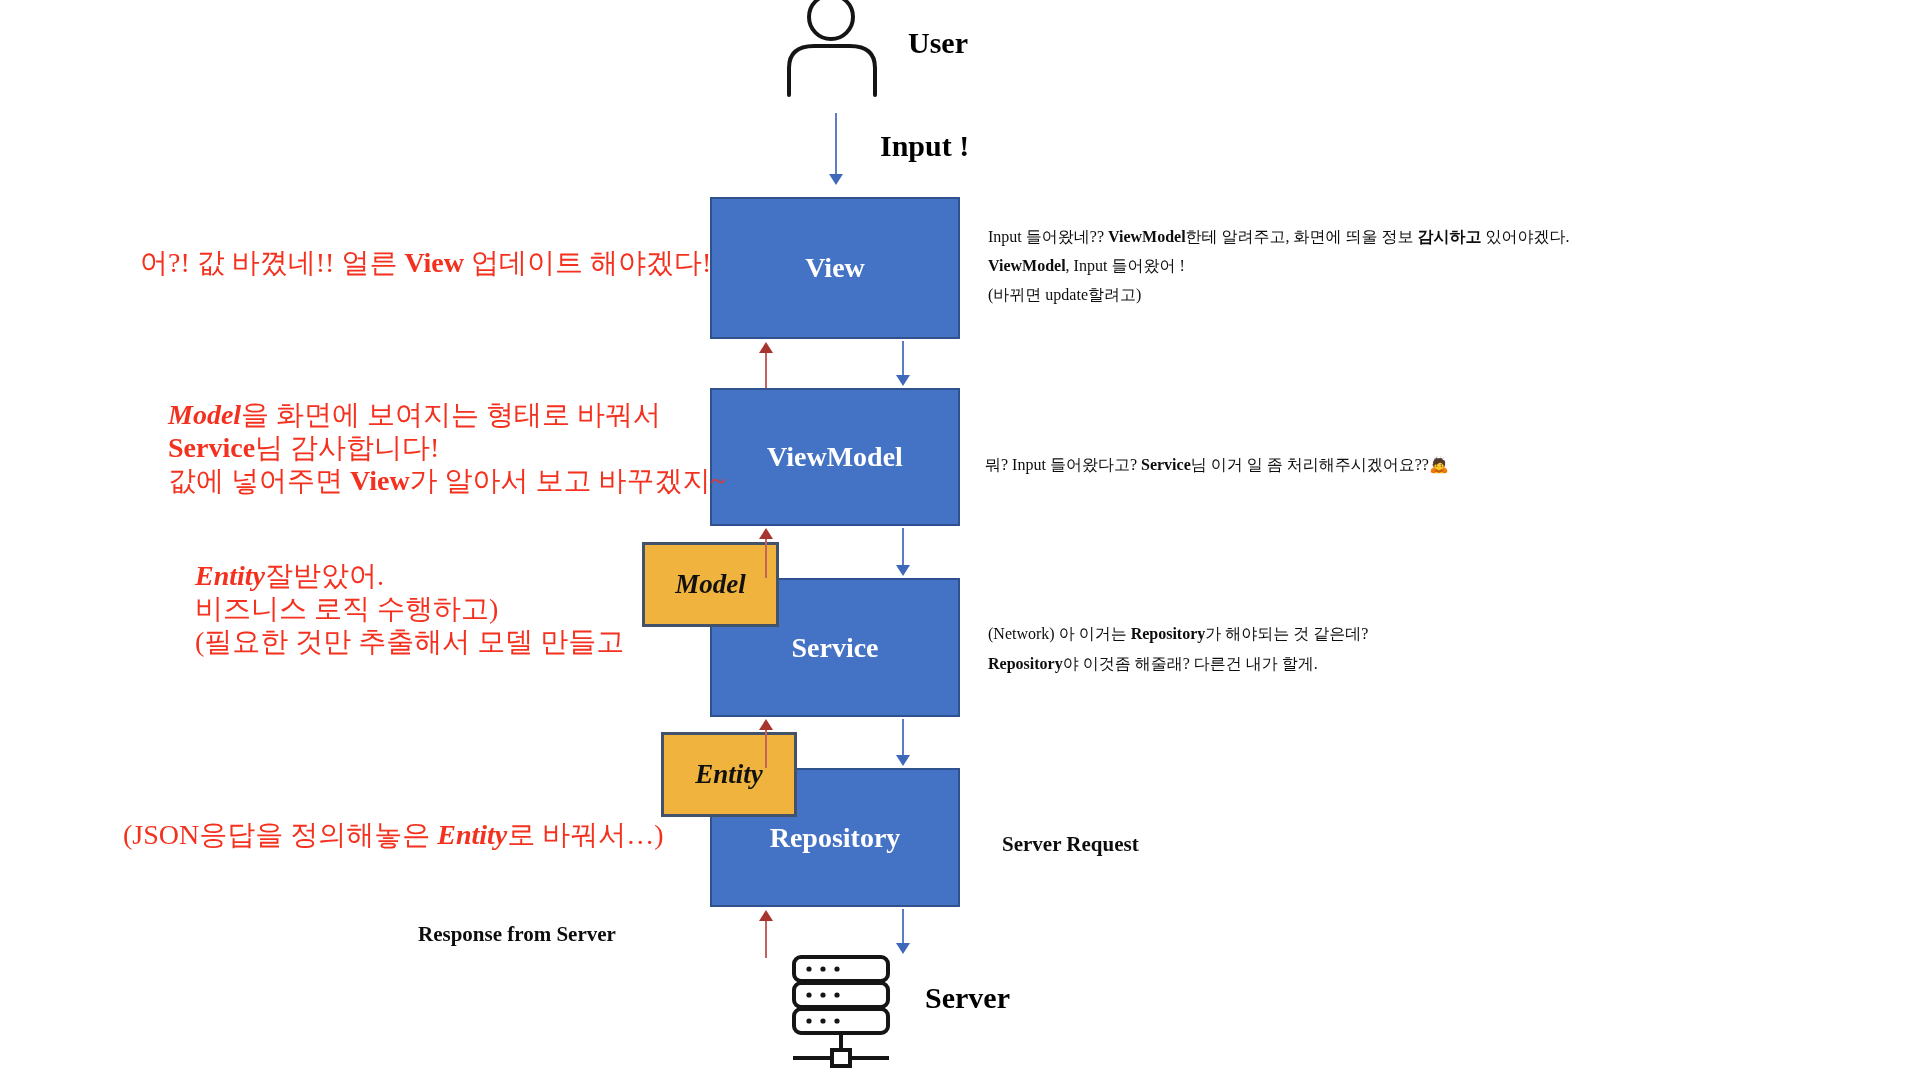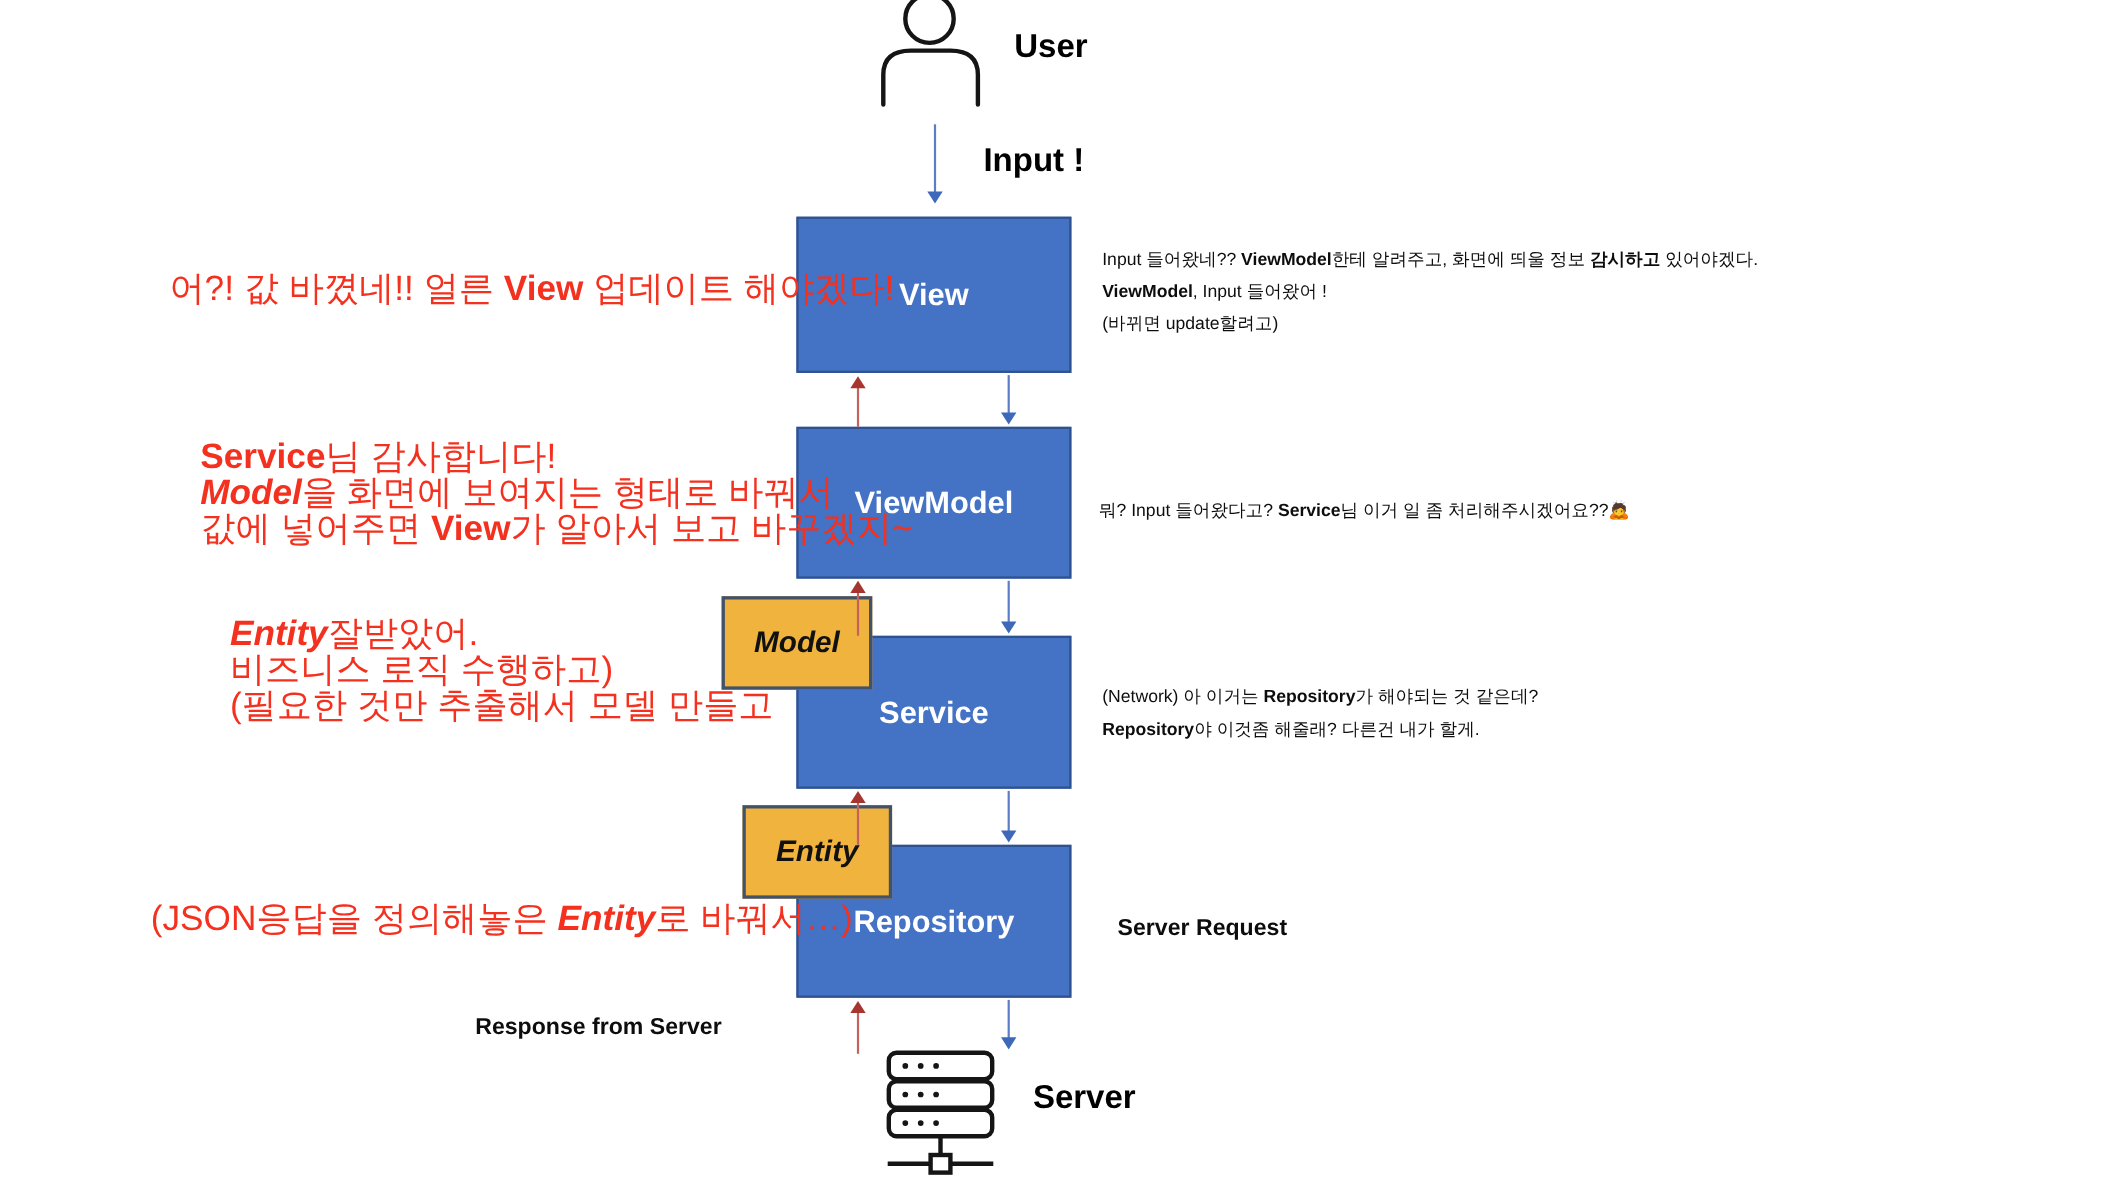--- a/index.html
+++ b/index.html
@@ -1,19 +1,18 @@
 <!DOCTYPE html>
 <html><head>
 <meta charset="utf-8">
 <style>
   html,body{margin:0;padding:0;background:#fff;}
   .canvas{
     position:relative;width:1650px;height:1080px;background:#ffffff;overflow:hidden;
-    font-family:Liberation Sans, sans-serif;
-    margin-left:14px;
+    font-family:Liberation Serif, serif;
   }
   
   .bluebox{
     position:absolute;background:#4472C4;border:2px solid #2F528F;
     display:flex;align-items:center;justify-content:center;
     color:#ffffff;font-size:28px;font-weight:600;z-index:2;box-sizing:border-box;
   }
   .orangebox{
     position:absolute;background:#F0B43E;border:3px solid #42526B;
     display:flex;align-items:center;justify-content:center;
@@ -28,21 +27,21 @@
   .varrow .head{position:absolute;left:0;width:0;height:0;
     border-left:7px solid transparent;border-right:7px solid transparent;}
   .varrow.up .head{top:0;border-bottom:11px solid;}
   .varrow.down .head{bottom:0;border-top:11px solid;}
   .varrow.red .shaft{background:#C5625E;}
   .varrow.red.up .head{border-bottom-color:#A63530;}
   .varrow.blue .shaft{background:#5C7DC6;}
   .varrow.blue.down .head{border-top-color:#3E68BA;}
   
   .note{position:absolute;white-space:nowrap;z-index:5;}
-  .red-note{color:#F4301E;font-size:32px;line-height:33px;font-weight:400;}
+  .red-note{color:#F4301E;font-size:28px;line-height:33px;font-weight:400;}
   .black-note{color:#0d0d0d;font-size:16px;line-height:29px;font-weight:400;}
   .note span.b{font-weight:700;}
   .note span.i{font-style:italic;font-weight:600;}
   
   .biglabel{position:absolute;font-size:30px;font-weight:600;color:#000;white-space:nowrap;z-index:5;}
   .smalllabel{position:absolute;font-size:21px;font-weight:600;color:#0d0d0d;white-space:nowrap;z-index:5;}
   .icon{position:absolute;z-index:2;}
 </style>
 </head>
 <body>
@@ -112,22 +111,22 @@
     </div>
   <div class="varrow red up" style="left:759px;top:910px;height:48px;">
       <i class="shaft"></i>
       <i class="head"></i>
     </div>
 
   <div class="note red-note" style="left:140px;top:246px;">
     <div><span>어?! 값 바꼈네!! 얼른 </span><span class="b">View</span><span> 업데이트 해야겠다!</span></div>
   </div>
   <div class="note red-note" style="left:168px;top:398px;">
+    <div><span class="i">Model</span><span>을 화면에 보여지는 형태로 바꿔서</span></div>
     <div><span class="b">Service</span><span>님 감사합니다!</span></div>
-    <div><span class="i">Model</span><span>을 화면에 보여지는 형태로 바꿔서</span></div>
     <div><span>값에 넣어주면 </span><span class="b">View</span><span>가 알아서 보고 바꾸겠지~</span></div>
   </div>
   <div class="note red-note" style="left:195px;top:559px;">
     <div><span class="i">Entity</span><span>잘받았어.</span></div>
     <div><span>비즈니스 로직 수행하고)</span></div>
     <div><span>(필요한 것만 추출해서 모델 만들고</span></div>
   </div>
   <div class="note red-note" style="left:123px;top:818px;">
     <div><span>(JSON응답을 정의해놓은 </span><span class="i">Entity</span><span>로 바꿔서…)</span></div>
   </div>

